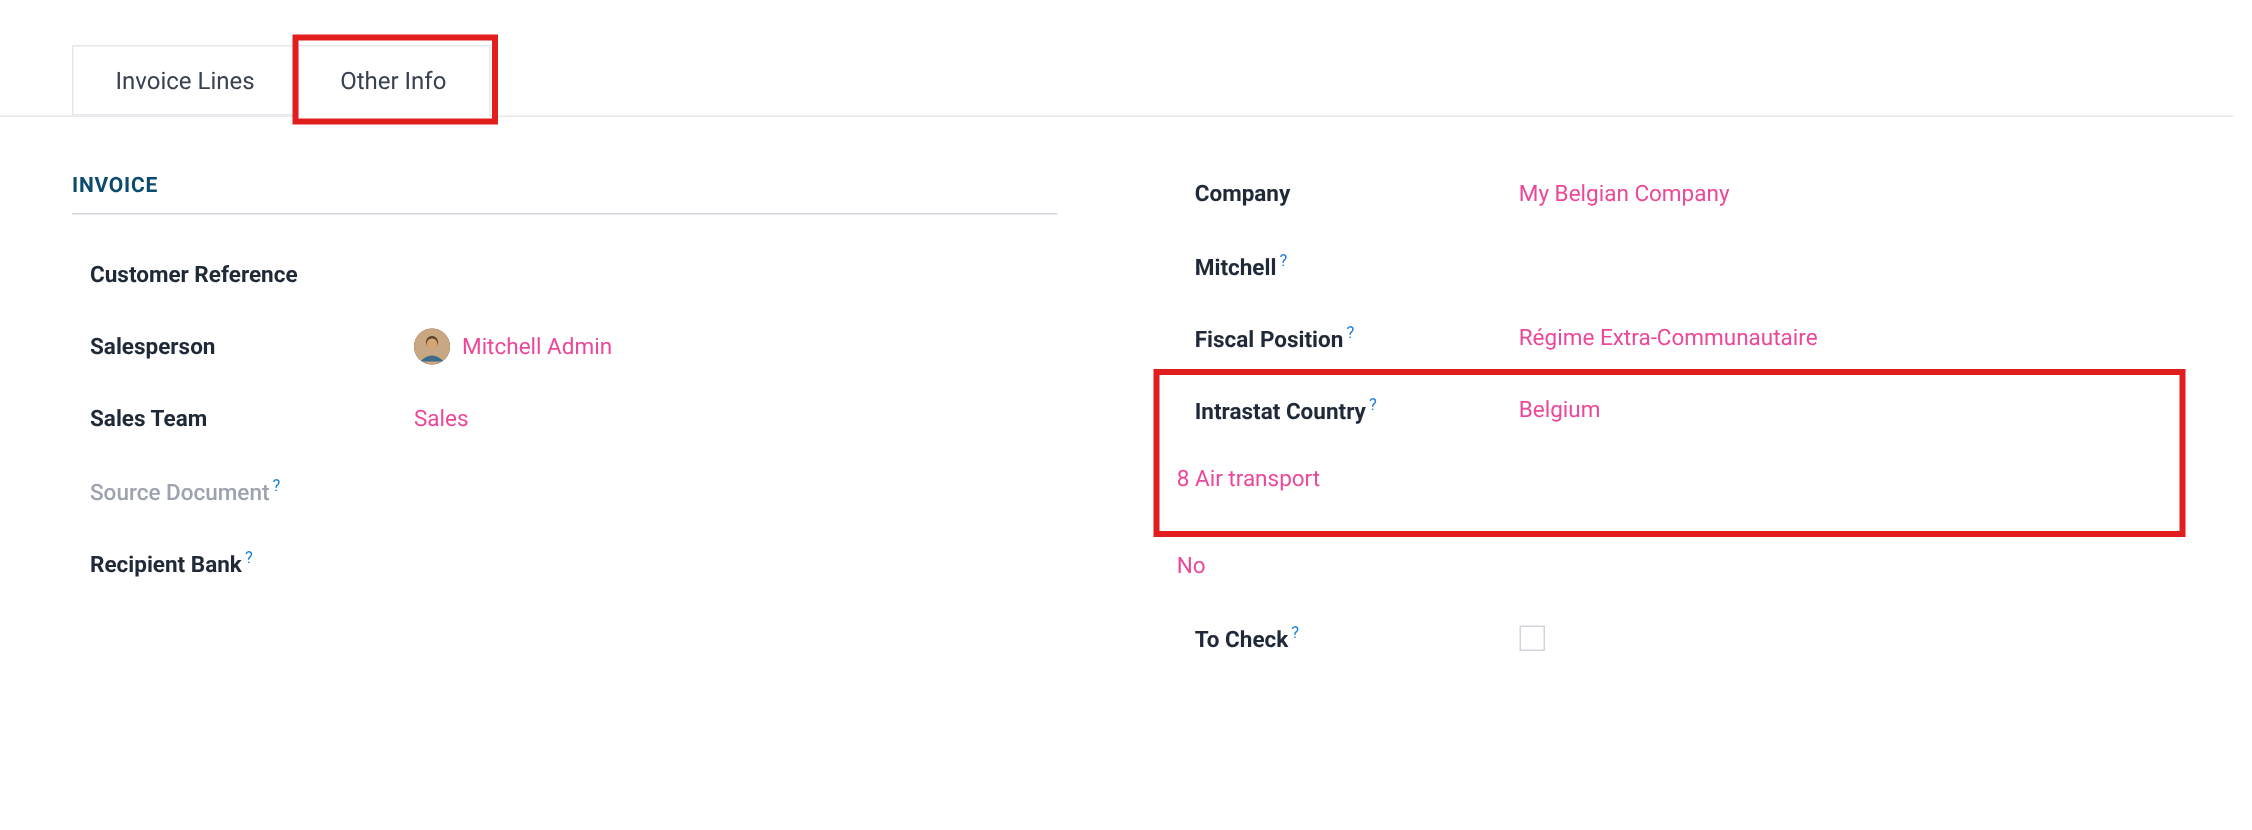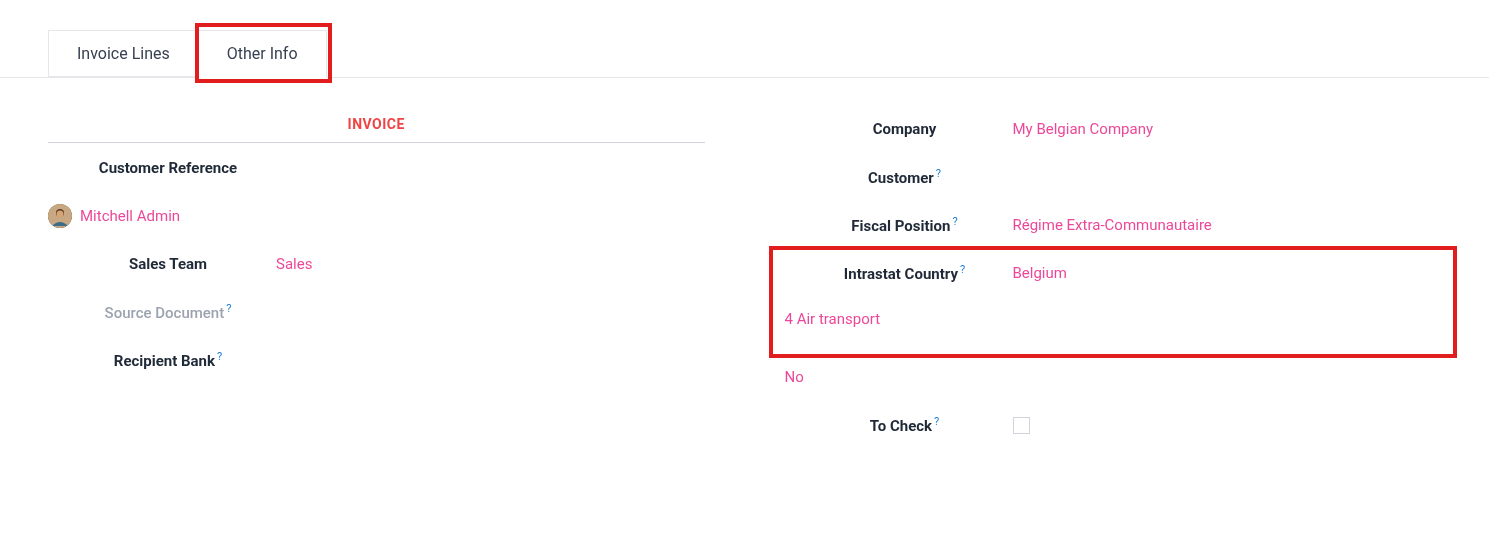--- a/index.html
+++ b/index.html
@@ -9,21 +9,20 @@
     }
     body {
       font-family: -apple-system, BlinkMacSystemFont, "Segoe UI", Roboto, "Helvetica Neue", Arial, sans-serif;
       font-size: 15px;
       color: #374151;
       background: #ffffff;
       width: 1501px;
     }
     .page {
       padding: 0 12px 40px 0;
-      text-align: center;
     }
     .tabs-container {
       padding: 30px 0 0 48px;
       border-bottom: 1px solid #e5e7eb;
     }
     .tabs {
       display: flex;
     }
     .tab {
       padding: 13px 28px;
@@ -61,25 +60,25 @@
     .column {
       flex: 1;
     }
     .column-right {
       flex: 1;
       padding-left: 20px;
     }
     .section-heading {
       font-size: 14px;
       font-weight: 700;
-      color: #ef4444;
+      color: #0c4a6e;
       letter-spacing: 0.5px;
       padding-bottom: 10px;
       border-bottom: 1px solid #d1d5db;
-      margin-bottom: 12px;
+      margin-bottom: 27px;
     }
     .field-row {
       display: flex;
       align-items: center;
       margin-bottom: 22px;
       min-height: 26px;
     }
     .field-label {
       width: 216px;
       font-weight: 700;
@@ -160,20 +159,21 @@
 
     <div class="column">
       <div class="section-heading">INVOICE</div>
 
       <div class="field-row">
         <div class="field-label">Customer Reference</div>
         <div class="field-value"></div>
       </div>
 
       <div class="field-row">
+        <div class="field-label">Salesperson</div>
         <div class="field-value">
           <span class="avatar">
             <svg viewBox="0 0 24 24">
               <circle cx="12" cy="12" r="12" fill="#c8a882"></circle>
               <circle cx="12" cy="9" r="4" fill="#5c3a21"></circle>
               <path d="M 4 22 Q 12 14 20 22" fill="#3d6b8a"></path>
               <circle cx="12" cy="10" r="3.5" fill="#d4a574"></circle>
             </svg>
           </span>
           <span>Mitchell Admin</span>
@@ -203,42 +203,42 @@
 
     <div class="column-right">
 
       <div class="field-row">
         <div class="field-label">Company</div>
         <div class="field-value">My Belgian Company</div>
       </div>
 
       <div class="field-row">
         <div class="field-label">
-          <span>Customer</span><span class="help-icon">?</span>
+          <span>Mitchell</span><span class="help-icon">?</span>
         </div>
         <div class="field-value"></div>
       </div>
 
       <div class="field-row">
         <div class="field-label">
           <span>Fiscal Position</span><span class="help-icon">?</span>
         </div>
         <div class="field-value">Régime Extra-Communautaire</div>
       </div>
 
       <div class="intrastat-highlight">
         <div class="field-row">
           <div class="field-label">
             <span>Intrastat Country</span><span class="help-icon">?</span>
           </div>
           <div class="field-value">Belgium</div>
         </div>
 
         <div class="field-row">
-          <div class="field-value">4 Air transport</div>
+          <div class="field-value">8 Air transport</div>
         </div>
       </div>
 
       <div class="field-row">
         <div class="field-value">No</div>
       </div>
 
       <div class="field-row">
         <div class="field-label">
           <span>To Check</span><span class="help-icon">?</span>

